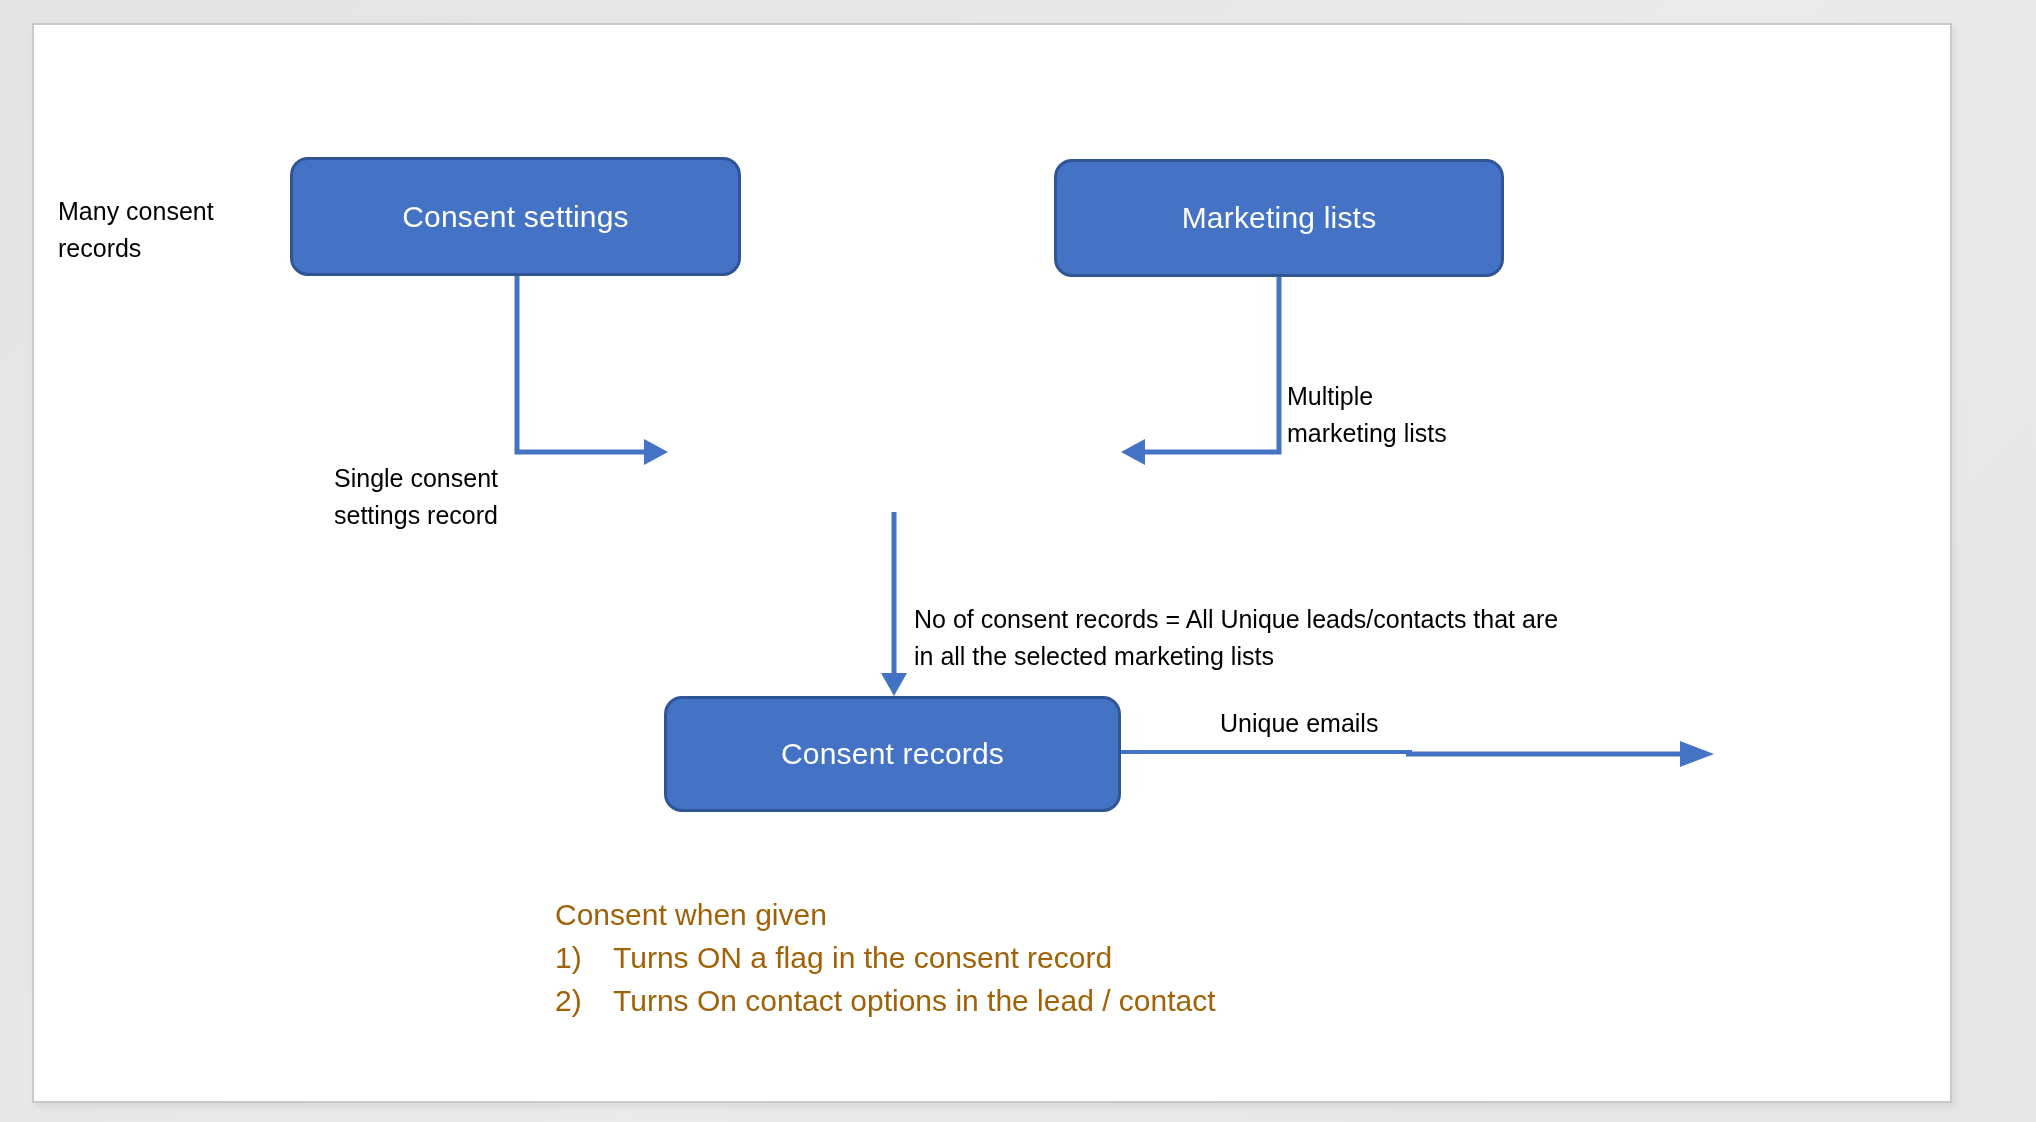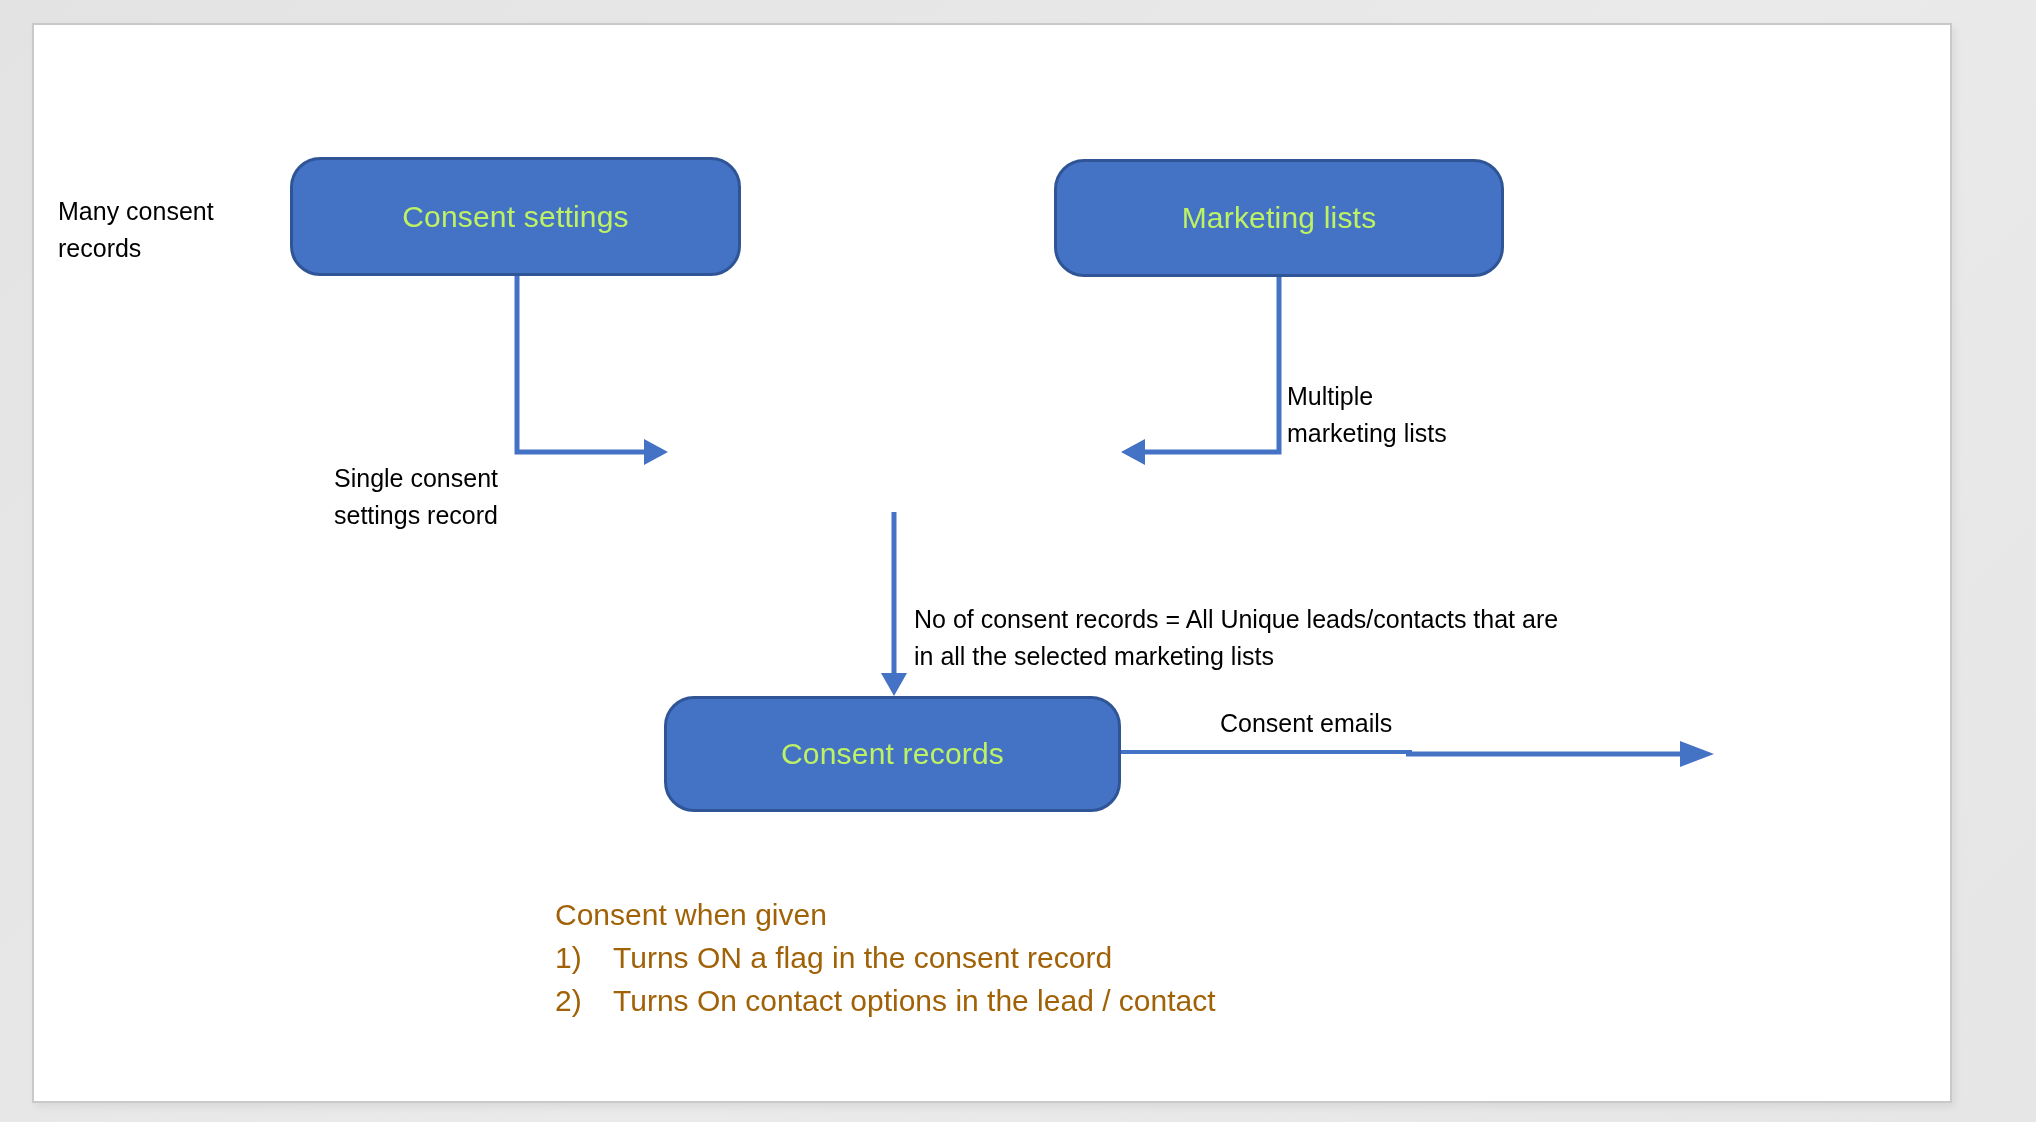--- a/index.html
+++ b/index.html
@@ -29,26 +29,26 @@
     position: absolute;
     left: 0;
     top: 0;
     width: 1916px;
     height: 1076px;
   }
   .node {
     position: absolute;
     background: #4472c4;
     border: 3px solid #2f5597;
-    border-radius: 30px;
+    border-radius: 18px;
     box-sizing: border-box;
     display: flex;
     align-items: center;
     justify-content: center;
-    color: #bef264;
+    color: #ffffff;
     font-size: 30px;
     letter-spacing: 0.2px;
   }
   #node-consent-settings { left: 256px; top: 132px; width: 451px; height: 119px; }
   #node-marketing-lists  { left: 1020px; top: 134px; width: 450px; height: 118px; }
   #node-consent-master   { left: 634px; top: 369px; width: 451px; height: 118px; }
   #node-consent-records  { left: 630px; top: 671px; width: 457px; height: 116px; }
 
   .annotation {
     position: absolute;
@@ -122,21 +122,21 @@
     </div>
 
     <div class="annotation" id="ann-many-consent-records">Many consent
 records</div>
     <div class="annotation" id="ann-single-consent">Single consent
 settings record</div>
     <div class="annotation" id="ann-multiple-marketing">Multiple
 marketing lists</div>
     <div class="annotation" id="ann-consent-rule">No of consent records = All Unique leads/contacts that are
 in all the selected marketing lists</div>
-    <div class="annotation" id="ann-consent-emails">Consent emails</div>
+    <div class="annotation" id="ann-consent-emails">Unique emails</div>
 
     <div class="notes">
       <div class="note-title">Consent when given</div>
       <div class="note-row">
         <span class="note-marker">1)</span>
         <span class="note-text">Turns ON a flag in the consent record</span>
       </div>
       <div class="note-row">
         <span class="note-marker">2)</span>
         <span class="note-text">Turns On contact options in the lead / contact</span>

